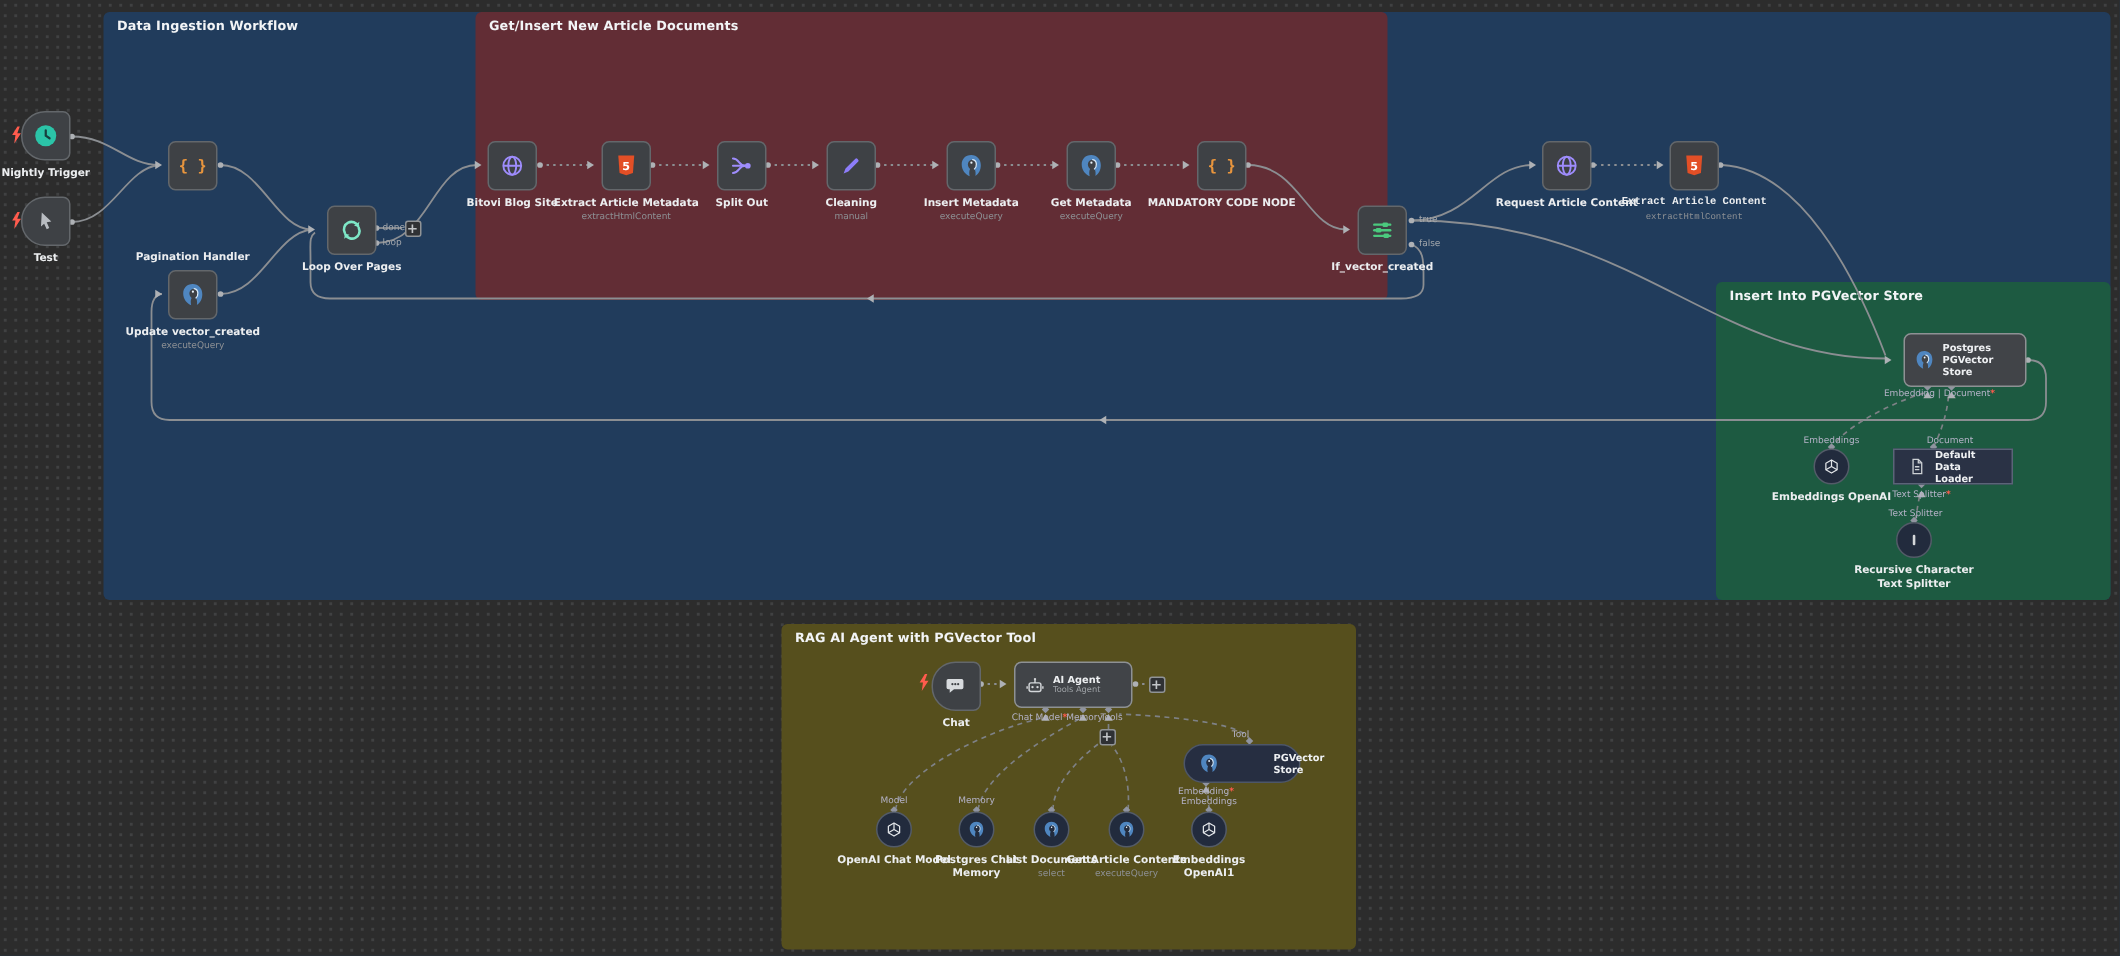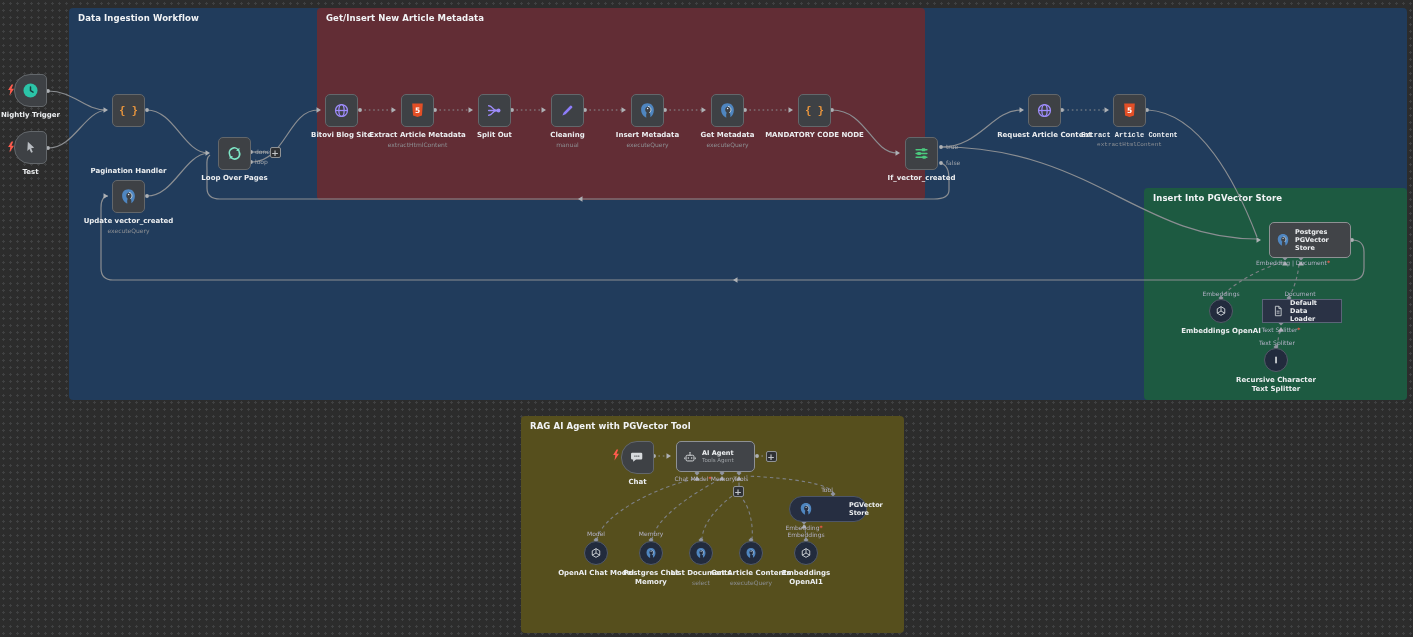--- a/index.html
+++ b/index.html
@@ -157,21 +157,21 @@
       </symbol>
   </defs>
 </svg>
 
 <div id="canvas">
   <div id="regions-layer">
       <div class="region" style="left: 69px; top: 8px; width: 1338px; height: 392px; background: rgb(33, 60, 92);">
         <div class="region-title">Data Ingestion Workflow</div>
       </div>
       <div class="region" style="left: 317px; top: 8px; width: 608px; height: 192px; background: rgb(98, 45, 53);">
-        <div class="region-title">Get/Insert New Article Metadata</div>
+        <div class="region-title">Get/Insert New Article Documents</div>
       </div>
       <div class="region" style="left: 1144px; top: 188px; width: 263px; height: 212px; background: rgb(29, 90, 65);">
         <div class="region-title">Insert Into PGVector Store</div>
       </div>
       <div class="region" style="left: 521px; top: 416px; width: 383px; height: 217px; background: rgb(86, 79, 29);">
         <div class="region-title">RAG AI Agent with PGVector Tool</div>
       </div>
     </div>
   <svg id="wires" viewBox="0 0 1413 637">
       <path d="M48,91 C74,91 84,110 106,110" class="w-main"></path>

